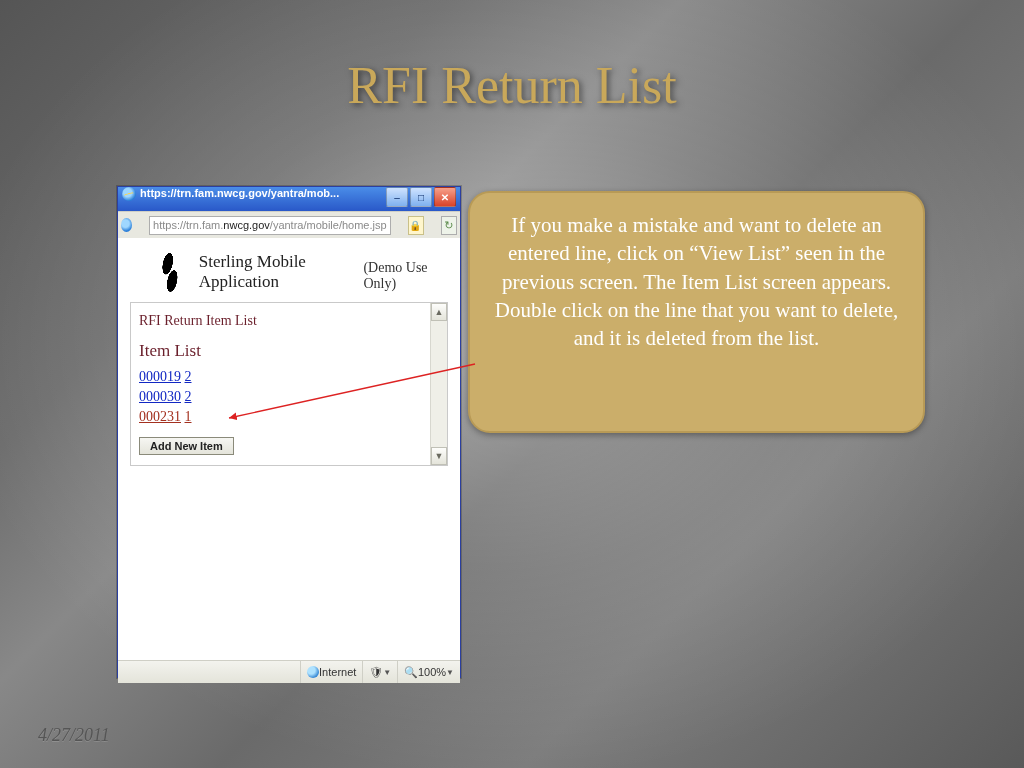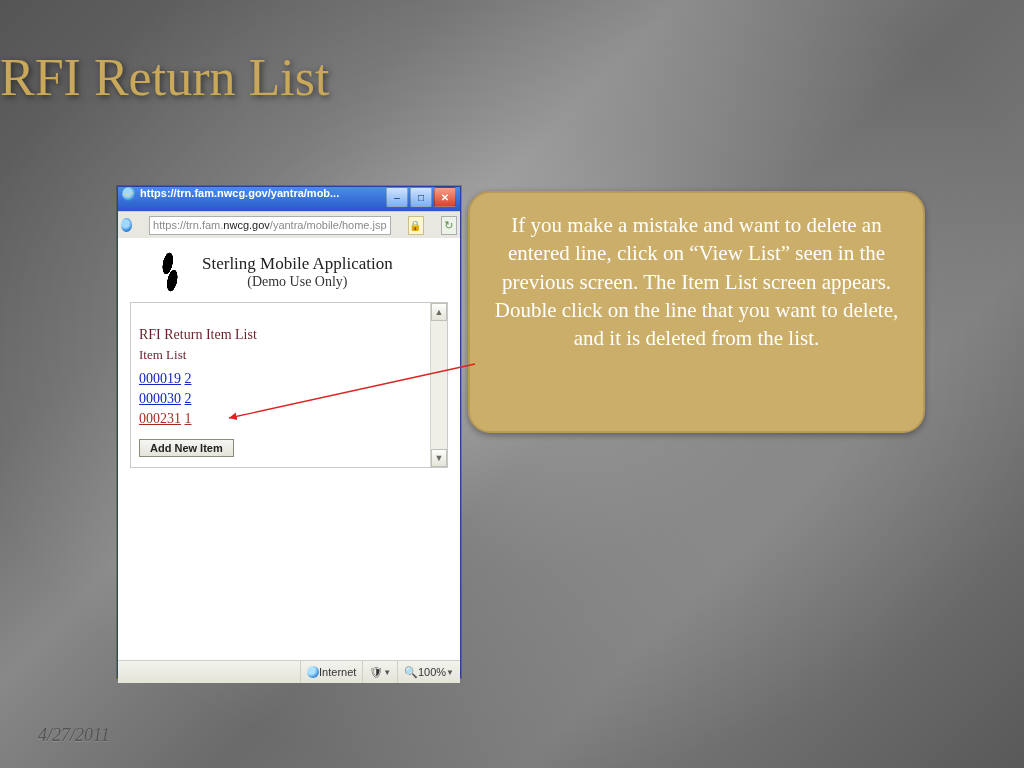--- a/index.html
+++ b/index.html
@@ -1,19 +1,19 @@
 <!DOCTYPE html>
 <html><head>
 <meta charset="utf-8">
 <style>
 html,body{margin:0;padding:0;width:1024px;height:768px;overflow:hidden;font-family:Georgia,"Times New Roman",serif}
 .slide{position:relative;width:1024px;height:768px;background:
  radial-gradient(ellipse 900px 700px at 50% 45%,rgba(255,255,255,0.35) 0%,rgba(255,255,255,0.13) 32%,rgba(0,0,0,0) 62%),
  linear-gradient(135deg,#555 0%,#6d6d6d 25%,#888 38%,#6a6a6a 55%,#7c7c7c 72%,#595959 100%)}
-.title{position:absolute;top:48px;left:0;width:100%;text-align:left;color:#c9a85a;font-size:52px;font-weight:400;text-shadow:2px 2px 6px rgba(0,0,0,.55)}
+.title{position:absolute;top:56px;left:0;width:100%;text-align:center;color:#c9a85a;font-size:52px;font-weight:400;text-shadow:2px 2px 6px rgba(0,0,0,.55)}
 .date{position:absolute;left:38px;bottom:22px;color:#555;font-size:18px;font-style:italic;text-shadow:0 1px 0 rgba(255,255,255,.15)}
 .browser{position:absolute;left:117px;top:186px;width:342px;height:490px;background:#3a55d0;border:1px solid #2b3fa0;box-shadow:0 0 0 1px rgba(0,0,0,.2);font-family:Tahoma,Arial,sans-serif}
 .titlebar{height:24px;background:linear-gradient(#4a8de8,#2958c8);display:flex;align-items:flex-start;padding:0 4px;color:#fff;font-size:11px}
 .titlebar .ie-icon{width:14px;height:14px;margin-right:4px;display:inline-block;background:radial-gradient(circle at 40% 40%,#9fd7ff 0 35%,#2a7ed8 70%);border-radius:50%;position:relative}
 .titlebar .ie-icon::after{content:"";position:absolute;left:2px;top:6px;width:10px;height:3px;border-top:1.5px solid #ffd24a;border-radius:50%/100%;transform:rotate(-15deg)}
 .titlebar .t-text{flex:1;white-space:nowrap;overflow:hidden;text-overflow:ellipsis;font-weight:700}
 .winbtns{display:flex;gap:2px}
 .winbtn{width:20px;height:18px;border:1px solid rgba(0,0,0,.25);border-radius:2px;display:flex;align-items:center;justify-content:center;font-size:10px;font-family:Arial}
 .winbtn.min,.winbtn.max{background:linear-gradient(#cfe3ff,#7fb1ef);color:#0a2a66}
 .winbtn.close{background:linear-gradient(#f7a08a,#d9432a);color:#fff;font-weight:700}
@@ -22,26 +22,26 @@
 .url{flex:1;height:17px;background:#fff;border:1px solid #adadad;font-size:11px;line-height:17px;padding:0 3px;color:#8a8a8a}
 .url .dark{color:#222}
 .lock{width:18px;height:17px;background:#fff6cc;border:1px solid #c9c088;display:flex;align-items:center;justify-content:center;color:#a58a2b;font-size:10px}
 .sqbtn{width:18px;height:17px;background:#eef3e9;border:1px solid #adadad;display:flex;align-items:center;justify-content:center;color:#5a8a4a;font-size:11px}
 .page{position:relative;background:#fff;height:calc(100% - 24px - 22px - 22px);overflow:hidden}
 .apphdr{display:flex;align-items:center;padding:14px 10px 4px 40px}
 .logo{width:24px;height:40px;margin-right:20px;background:
  radial-gradient(ellipse 8px 18px at 8px 12px,#000 0 60%,transparent 62%),
  radial-gradient(ellipse 8px 18px at 16px 28px,#000 0 60%,transparent 62%);
  transform:rotate(12deg)}
-.apptitle{display:flex;flex-direction:column;align-items:center;font-family:"Times New Roman",serif}
+.apptitle{display:flex;align-items:flex-end;font-family:"Times New Roman",serif}
 .apptitle .l1{font-size:17px;color:#222}
 .apptitle .l2{font-size:14px;color:#333}
 .panel{margin:6px 12px;border:1px solid #c9c9c9;padding:6px 8px 10px;position:relative}
-.panel h3{margin:18px 0 4px;font-size:14px;font-weight:400;color:#6a1f2b;font-family:"Times New Roman",serif}
-.panel h4{margin:4px 0 6px;font-size:13px;font-weight:400;color:#6a1f2b;font-family:"Times New Roman",serif}
+.panel h3{margin:4px 0 4px;font-size:14px;font-weight:400;color:#6a1f2b;font-family:"Times New Roman",serif}
+.panel h4{margin:12px 0 6px;font-size:17px;font-weight:400;color:#6a1f2b;font-family:"Times New Roman",serif}
 .row{font-family:"Times New Roman",serif;font-size:14px;line-height:20px}
 .row a{color:#1127c3;text-decoration:underline}
 .row.hl a{color:#a3301f}
 .addbtn{margin-top:10px;font-family:Tahoma,Arial,sans-serif;font-size:11px;font-weight:700;padding:2px 10px;background:linear-gradient(#f6f6f2,#e4e4da);border:1px solid #8a8a7a;color:#222}
 .panel-scroll{position:absolute;right:0;top:0;width:16px;height:100%;background:#efefe8;border-left:1px solid #d7d7cf}
 .panel-scroll .up,.panel-scroll .dn{height:16px;background:linear-gradient(#fdfdfb,#e4e4da);border:1px solid #c0c0b6;margin:0;display:flex;align-items:center;justify-content:center;color:#6a6a60;font-size:9px}
 .panel-scroll .dn{position:absolute;bottom:0;left:0;right:0}
 .statusbar{height:22px;background:linear-gradient(#f3f3ee,#e4e4da);border-top:1px solid #cfcfc6;display:flex;align-items:center;font-size:11px;color:#333;font-family:Tahoma,Arial,sans-serif}
 .statusbar .spacer{flex:1}
 .statusbar .seg{height:100%;border-left:1px solid #cfcfc6;display:flex;align-items:center;padding:0 6px;gap:0}

